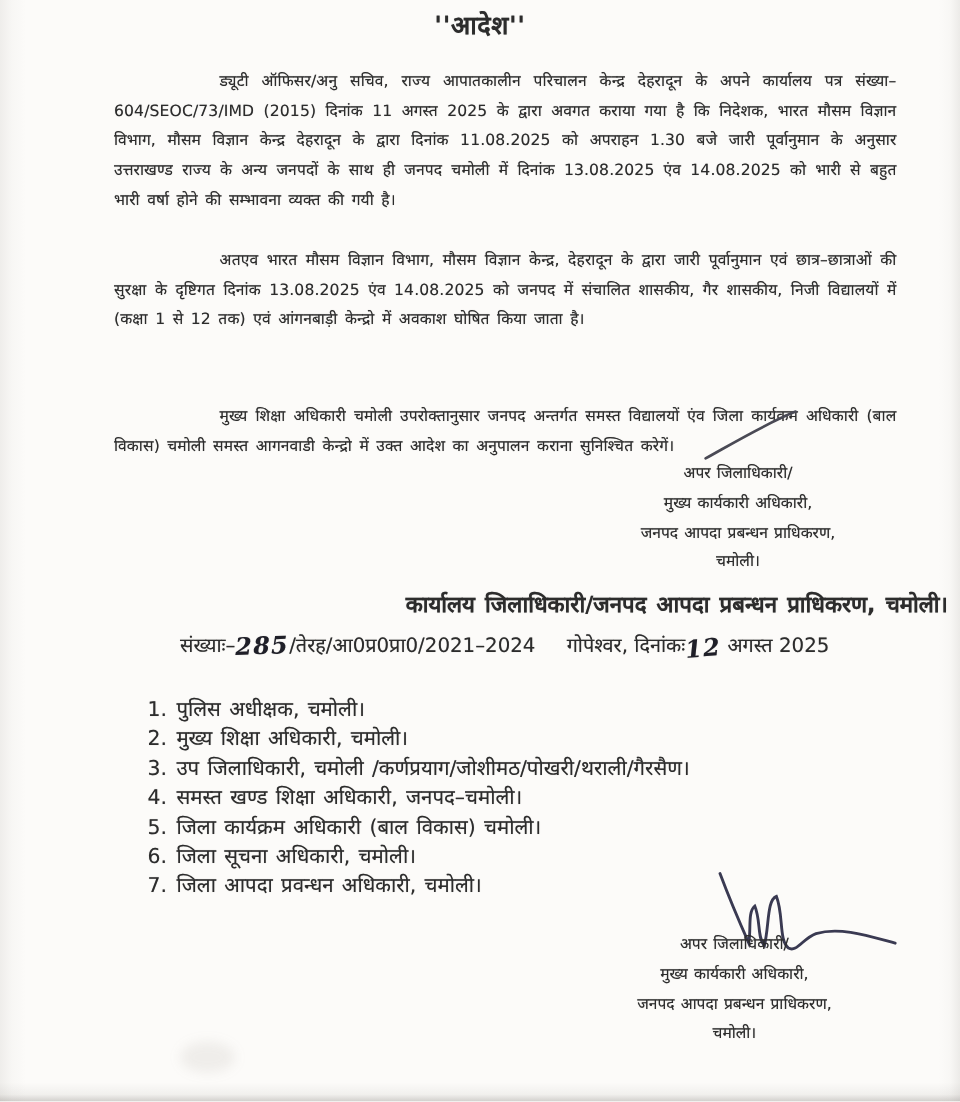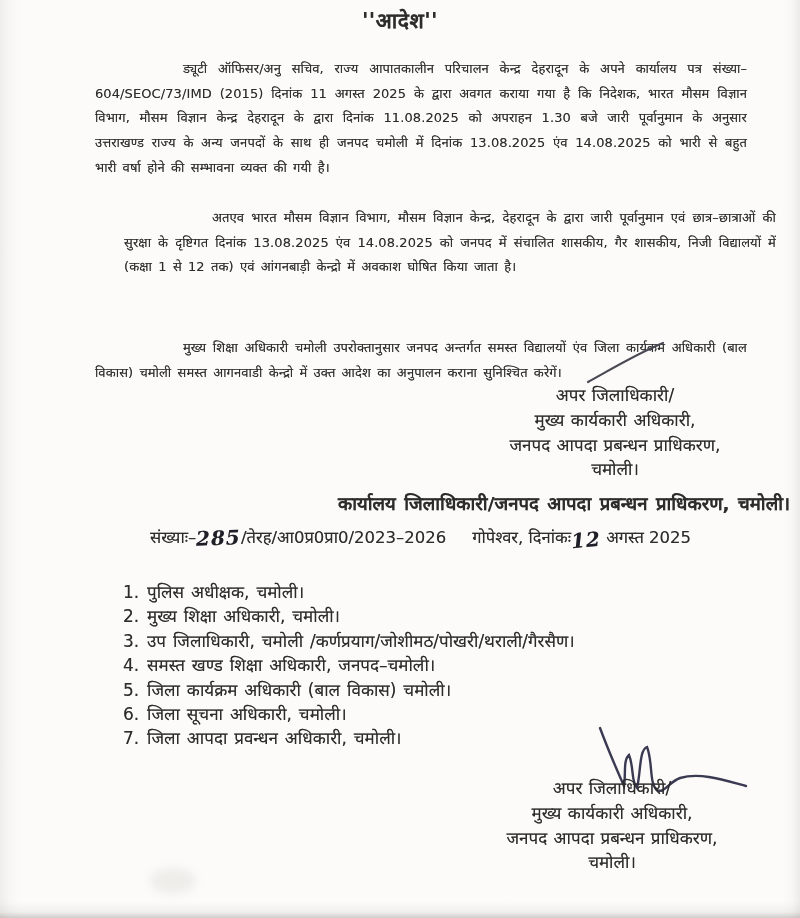--- a/index.html
+++ b/index.html
@@ -26,26 +26,26 @@
     text-align: center; font-weight: 700; font-size: 21px;
     letter-spacing: 0.5px;
   }
   .para {
     position: absolute; left: 95px; width: 652px;
     font-size: 13px; line-height: 24.7px;
     text-align: justify; text-indent: 88px;
     word-spacing: 2px; letter-spacing: 0.1px;
   }
   #para-1 { top: 44px; }
-  #para-2 { top: 193px; margin-left: 29px; }
+  #para-2 { top: 193px; }
   #para-3 { top: 290px; margin-top: 46px; }
 
   .sig-block {
     position: absolute; width: 300px;
-    text-align: center; font-size: 17px; line-height: 24.8px;
+    text-align: center; font-size: 13px; line-height: 24.8px;
     word-spacing: 1px;
   }
   #sig-block-1 { top: 383px; left: 465px; }
   #sig-block-2 { top: 776px; left: 462px; }
 
   .office-heading {
     position: absolute; top: 490px; left: 30px; width: 760px;
     text-align: right; font-weight: 700; font-size: 18.5px;
     word-spacing: 2px;
   }
@@ -105,21 +105,21 @@
   <div class="sig-block ink" id="sig-block-1">
     <div>अपर जिलाधिकारी/</div>
     <div>मुख्य कार्यकारी अधिकारी,</div>
     <div>जनपद आपदा प्रबन्धन प्राधिकरण,</div>
     <div>चमोली।</div>
   </div>
 
   <div class="office-heading ink">कार्यालय जिलाधिकारी/जनपद आपदा प्रबन्धन प्राधिकरण, चमोली।</div>
 
   <div class="ref-line ink">
-    <span>संख्याः–</span><span class="hand hand-number">285</span><span>/तेरह/आ0प्र0प्रा0/2023–2026</span><span class="ref-gap"></span><span>गोपेश्वर, दिनांकः</span><span class="hand hand-date">12</span>
+    <span>संख्याः–</span><span class="hand hand-number">285</span><span>/तेरह/आ0प्र0प्रा0/2021–2024</span><span class="ref-gap"></span><span>गोपेश्वर, दिनांकः</span><span class="hand hand-date">12</span>
     <span>अगस्त 2025</span>
   </div>
 
 
   <div class="recipient-list ink">
     <div class="recipient-row">
       <span class="recipient-num">1.</span>
       <span class="recipient-text">पुलिस अधीक्षक, चमोली।</span>
     </div>
     <div class="recipient-row">

